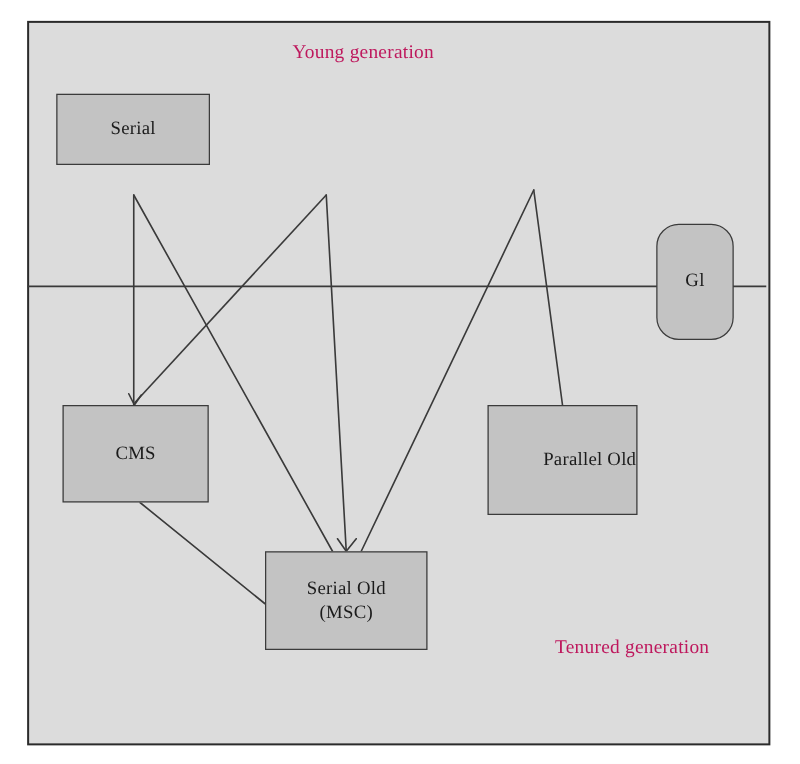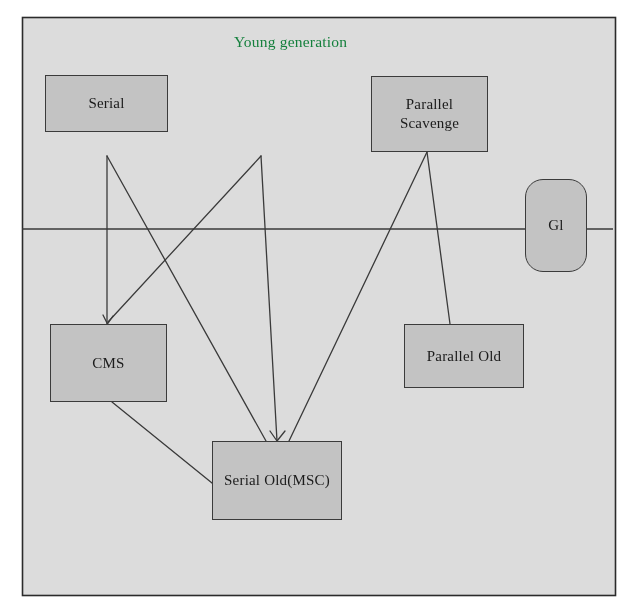--- a/index.html
+++ b/index.html
@@ -35,21 +35,21 @@
     justify-content: center;
     text-align: center;
     color: #1b1b1b;
     font-size: 15px;
     line-height: 1.25;
     letter-spacing: 0.2px;
     z-index: 3;
   }
   .region-label {
     position: absolute;
-    color: #15803d;
+    color: #be185d;
     font-size: 15.5px;
     white-space: nowrap;
     letter-spacing: 0.2px;
     z-index: 2;
   }
   .node-label {
     display: block;
     pointer-events: none;
   }
 </style>
@@ -82,41 +82,38 @@
     </g>
 
     <g fill="none" stroke="#3a3a3a" stroke-width="1.3" stroke-linecap="round" stroke-linejoin="round">
       <polyline points="103,315 107.5,324 113,316"></polyline>
       <polyline points="270,431 277,441 285,431"></polyline>
     </g>
   </svg>
 
   <div class="region-label" style="left:234px; top:33px;">Young generation</div>
 
+  <div class="region-label" style="left:444px; top:509px;">Tenured generation</div>
 
   <div class="node-box" style="left:45px; top:75px; width:123px; height:57px;">
     <span class="node-label">Serial</span>
   </div>
 
 
-  <div class="node-box" style="left:371px; top:76px; width:117px; height:76px; flex-direction:column;">
-    <span class="node-label">Parallel</span>
-    <span class="node-label">Scavenge</span>
-  </div>
 
   <div class="node-box" style="left:525px; top:179px; width:62px; height:93px;border-radius:18px;">
     <span class="node-label">Gl</span>
   </div>
 
   <div class="node-box" style="left:50px; top:324px; width:117px; height:78px;">
     <span class="node-label">CMS</span>
   </div>
 
-  <div class="node-box" style="left:404px; top:324px; width:120px; height:64px;">
+  <div class="node-box" style="left:390px; top:324px; width:120px; height:88px;justify-content:flex-end;">
     <span class="node-label">Parallel Old</span>
   </div>
 
-  <div class="node-box" style="left:212px; top:441px; width:130px; height:79px; flex-direction:row;">
+  <div class="node-box" style="left:212px; top:441px; width:130px; height:79px; flex-direction:column;">
     <span class="node-label">Serial Old</span>
     <span class="node-label">(MSC)</span>
   </div>
 
 </div>
 
 </body></html>

